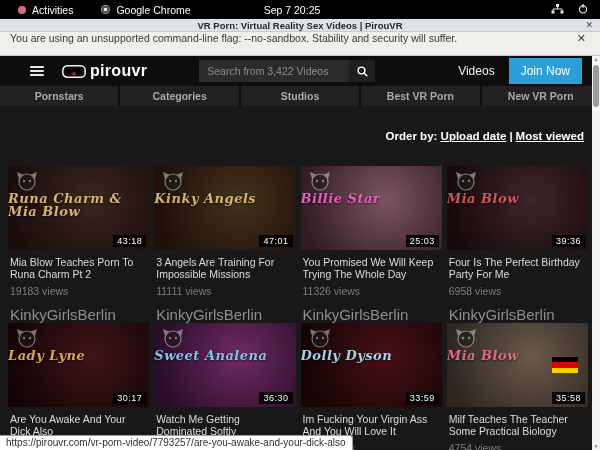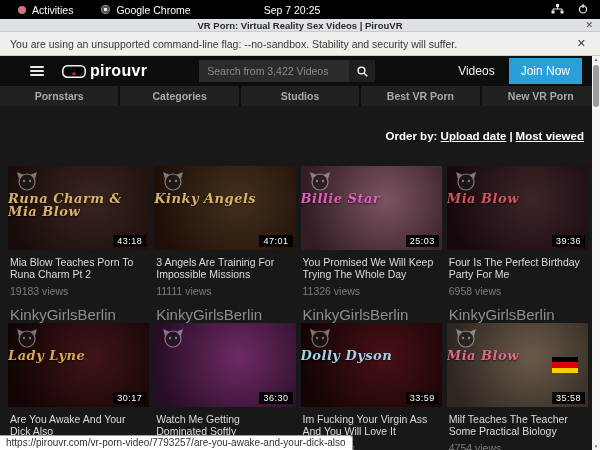--- a/index.html
+++ b/index.html
@@ -14,21 +14,21 @@
   .tb-app { display:flex; align-items:center; gap:5px; }
   .tb-clock { position:absolute; left:0; right:16px; text-align:center; font-size:10.5px; }
   .tb-right { margin-left:auto; display:flex; align-items:center; gap:14px; padding-right:12px; z-index:2; }
 
   
   .tabbar { height:13px; background:#dee1e6; display:flex; align-items:center; position:relative; border-bottom:1px solid #c8cbd0; }
   .tab-title { flex:1; text-align:center; font-size:9.5px; color:#27292d; font-weight:700; }
   .tab-close { position:absolute; right:7px; font-size:9px; color:#44474b; line-height:1; cursor:default; }
 
   
-  .warnbar { height:24px; background:#f1efec; border-bottom:1px solid #cdc9c4; display:flex; align-items:center; padding:0 10px; }
+  .warnbar { height:24px; background:#f1efec; border-bottom:1px solid #cdc9c4; display:flex; align-items:flex-start; padding:0 10px; }
   .warn-text { font-size:10.5px; color:#3a3834; }
   .warn-close { margin-left:auto; font-size:11px; color:#3a3834; padding-right:4px; }
 
   
   .viewport { position:absolute; top:56px; left:0; right:0; bottom:0; background:#181818; overflow:hidden; }
 
   
   .scrollbar { position:absolute; top:0; right:0; bottom:0; width:8px; background:#f5f5f5; z-index:9; display:flex; flex-direction:column; align-items:center; }
   .sb-arrow { color:#7e7e7e; font-size:5px; line-height:7px; height:7px; }
   .sb-thumb { width:6px; height:42px; background:#9c9c9c; border-radius:3px; margin-top:2px; }
@@ -255,20 +255,21 @@
 
     <div class="card">
       <div class="thumb" style="background: radial-gradient(circle at 60% 40%, rgb(110, 42, 100) 0%, rgb(40, 13, 38) 85%);">
         <svg class="cat-mark" width="22" height="20" viewBox="0 0 22 20">
           <path d="M3 8 L1 1 L8 4 Z" fill="#cfcfcf"></path>
             <path d="M19 8 L21 1 L14 4 Z" fill="#cfcfcf"></path>
           <circle cx="11" cy="11" r="8" fill="#1a1a1a" stroke="#cfcfcf" stroke-width="1.2"></circle>
           <circle cx="8" cy="10" r="1.2" fill="#cfcfcf"></circle>
             <circle cx="14" cy="10" r="1.2" fill="#cfcfcf"></circle>
         </svg>
+        <div class="overlay-name" style="color: rgb(126, 198, 232);">Sweet Analena</div>
 
         <span class="duration">36:30</span>
       </div>
       <div class="v-title">Watch Me Getting Dominated Softly</div>
       <div class="v-views">4974 views</div>
       <div class="v-studio"></div>
     </div>
 
     <div class="card">
       <div class="thumb" style="background: radial-gradient(circle at 60% 40%, rgb(71, 16, 22) 0%, rgb(21, 4, 4) 85%);">

